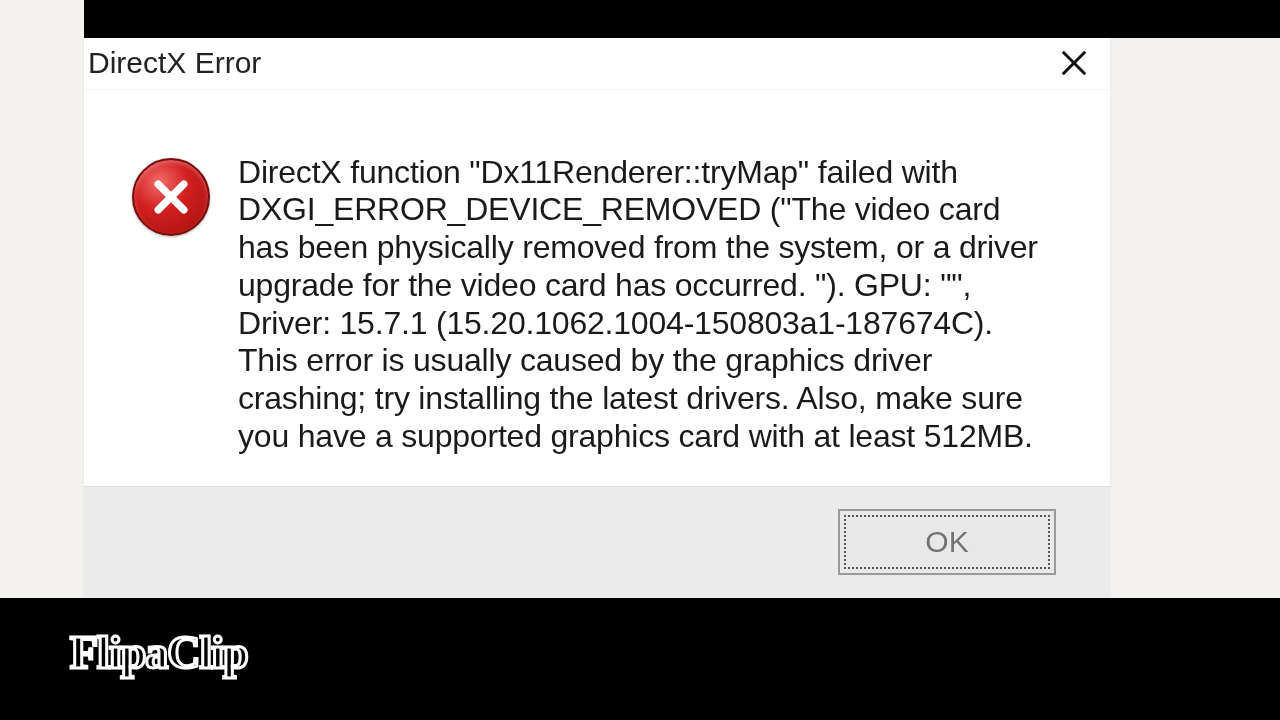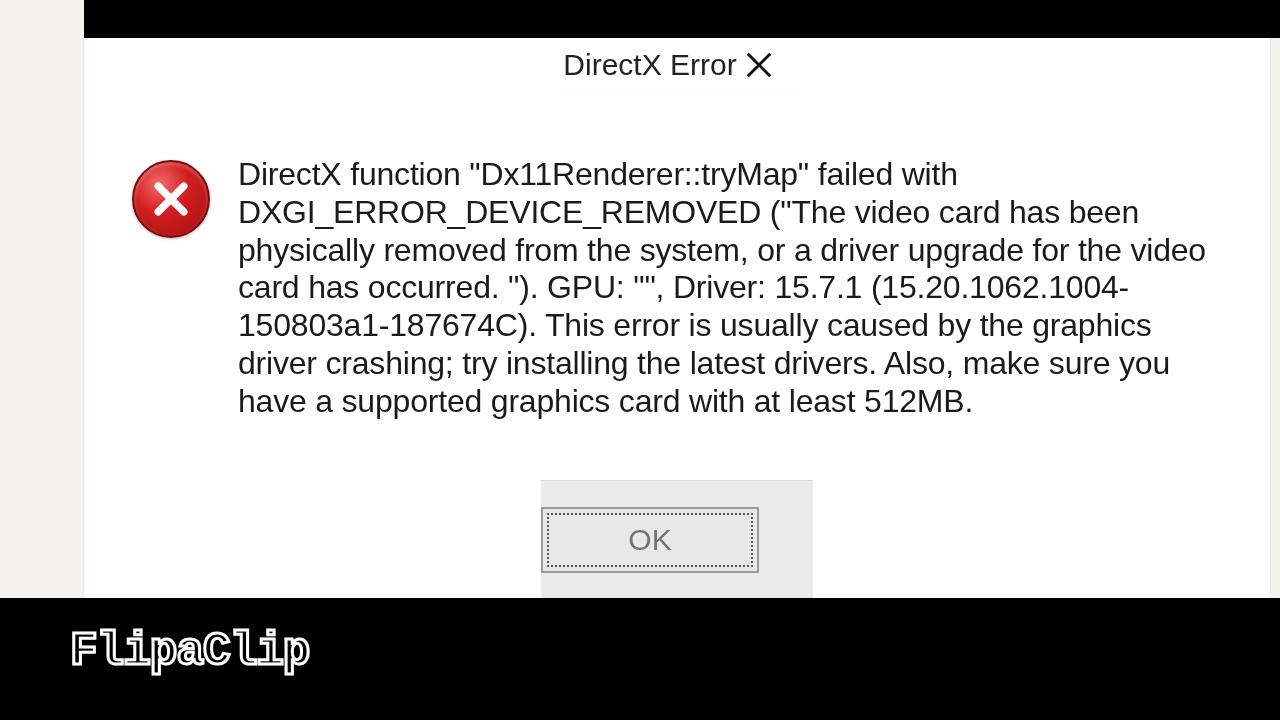--- a/index.html
+++ b/index.html
@@ -32,27 +32,26 @@
       left: 0;
       top: 598px;
       width: 1280px;
       height: 122px;
       background: #000;
     }
     .dialog {
       position: absolute;
       left: 84px;
       top: 38px;
-      width: 1186px;
+      width: 1026px;
       height: 560px;
       background: #fff;
       box-shadow: 0 0 1px rgba(0,0,0,0.2);
       display: flex;
       flex-direction: column;
-      align-items: center;
     }
     .title-bar {
       height: 54px;
       display: flex;
       align-items: center;
       justify-content: space-between;
       padding-left: 6px;
       padding-right: 14px;
       border-bottom: 1px solid rgba(0,0,0,0.04);
     }
@@ -120,21 +119,21 @@
       outline-offset: -8px;
       font-size: 30px;
       font-family: inherit;
       color: #737373;
       cursor: pointer;
     }
     .watermark {
       position: absolute;
       left: 70px;
       top: 626px;
-      font-family: Liberation Mono, monospace;
+      font-family: Liberation Serif, serif;
       font-size: 46px;
       font-weight: 700;
       color: #000;
       -webkit-text-stroke: 3px #fff;
       text-stroke: 3px #fff;
       letter-spacing: -1px;
       pointer-events: none;
     }
   </style>
 </head>

